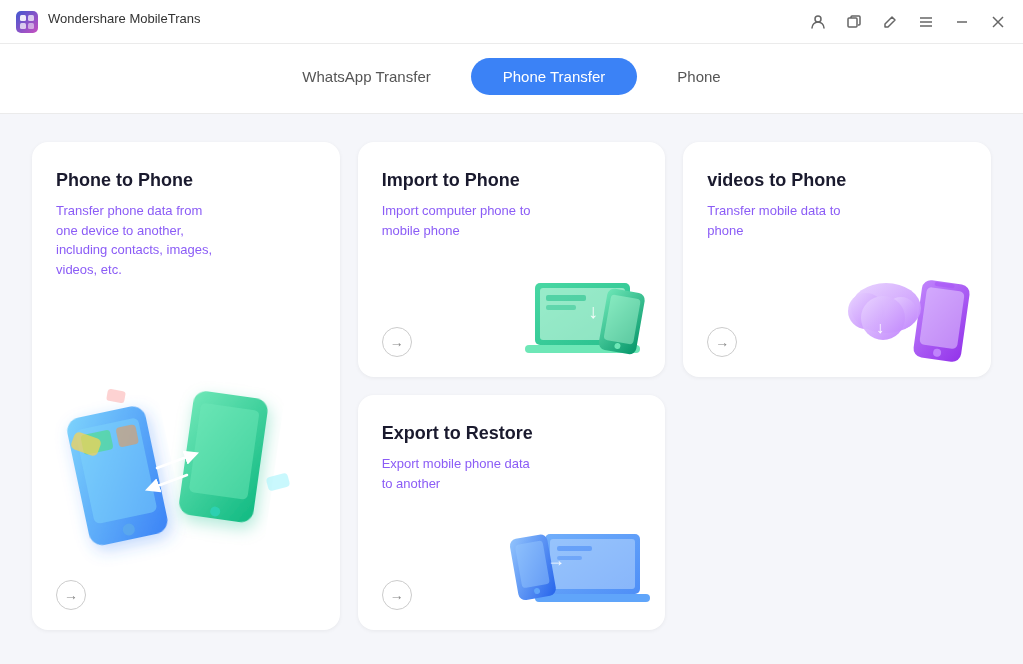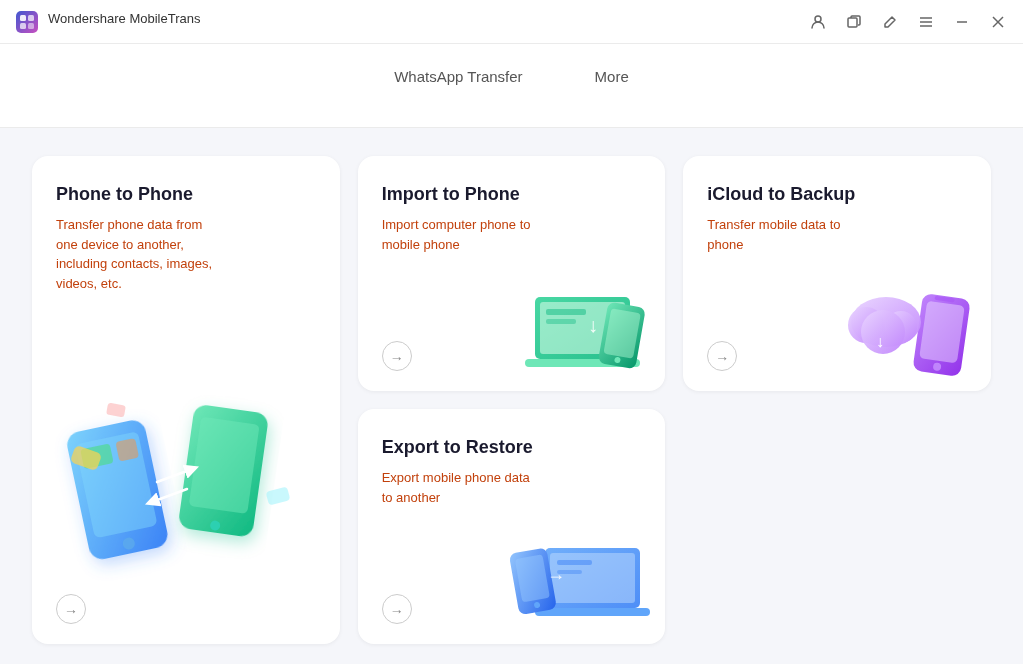--- a/index.html
+++ b/index.html
@@ -52,21 +52,21 @@
       cursor: pointer;
       width: 18px;
       height: 18px;
       display: flex;
       align-items: center;
       justify-content: center;
     }
 
     .nav-bar {
       background: #ffffff;
-      padding: 14px 0 32px;
+      padding: 14px 0 18px;
       display: flex;
       justify-content: center;
       align-items: center;
       gap: 8px;
       border-bottom: 1px solid #ebebeb;
     }
     .nav-tab {
       padding: 10px 32px;
       border-radius: 30px;
       font-size: 15px;
@@ -107,21 +107,21 @@
     }
 
     .card-title {
       font-size: 18px;
       font-weight: 700;
       color: #1a1a2e;
       margin-bottom: 10px;
     }
     .card-desc {
       font-size: 13px;
-      color: #c2410c;
+      color: #8b5cf6;
       line-height: 1.5;
       max-width: 160px;
     }
     .card-arrow {
       position: absolute;
       bottom: 20px;
       left: 24px;
       width: 30px;
       height: 30px;
       border: 1.5px solid #ccc;
@@ -183,21 +183,22 @@
       <svg width="14" height="14" viewBox="0 0 14 14" fill="none" stroke="#666" stroke-width="1.5">
         <line x1="2" y1="2" x2="12" y2="12"></line>
         <line x1="12" y1="2" x2="2" y2="12"></line>
       </svg>
     </div>
   </div>
 </div>
 
 <div class="nav-bar">
   <button class="nav-tab">WhatsApp Transfer</button>
-  <button class="nav-tab">More</button>
+  <button class="nav-tab active">Phone Transfer</button>
+  <button class="nav-tab">Phone</button>
 </div>
 
 <div class="main-content">
 
   <div class="card large">
     <div class="card-title">Phone to Phone</div>
     <div class="card-desc">Transfer phone data from one device to another, including contacts, images, videos, etc.</div>
 
     <div style="position:absolute; bottom: 55px; left: 20px; width: 270px; height: 230px;">
       <svg width="270" height="230" viewBox="0 0 270 230">
@@ -287,21 +288,21 @@
             <stop offset="100%" stop-color="#059669"></stop>
           </linearGradient>
         </defs>
       </svg>
     </div>
 
     <div class="card-arrow">→</div>
   </div>
 
   <div class="card">
-    <div class="card-title">iCloud to Backup</div>
+    <div class="card-title">videos to Phone</div>
     <div class="card-desc">Transfer mobile data to phone</div>
 
     <div style="position:absolute; right: 5px; bottom: 5px;">
       <svg width="150" height="115" viewBox="0 0 150 115">
 
         <g transform="translate(80, 20) rotate(8)">
           <rect x="8" y="5" width="48" height="78" rx="9" fill="url(#purpleGrad)"></rect>
           <rect x="13" y="12" width="38" height="58" rx="5" fill="#e9d5ff" opacity="0.5"></rect>
           <circle cx="32" cy="76" r="4" fill="#c084fc"></circle>
           <rect x="20" y="6" width="20" height="4" rx="2" fill="#a855f7" opacity="0.6"></rect>

